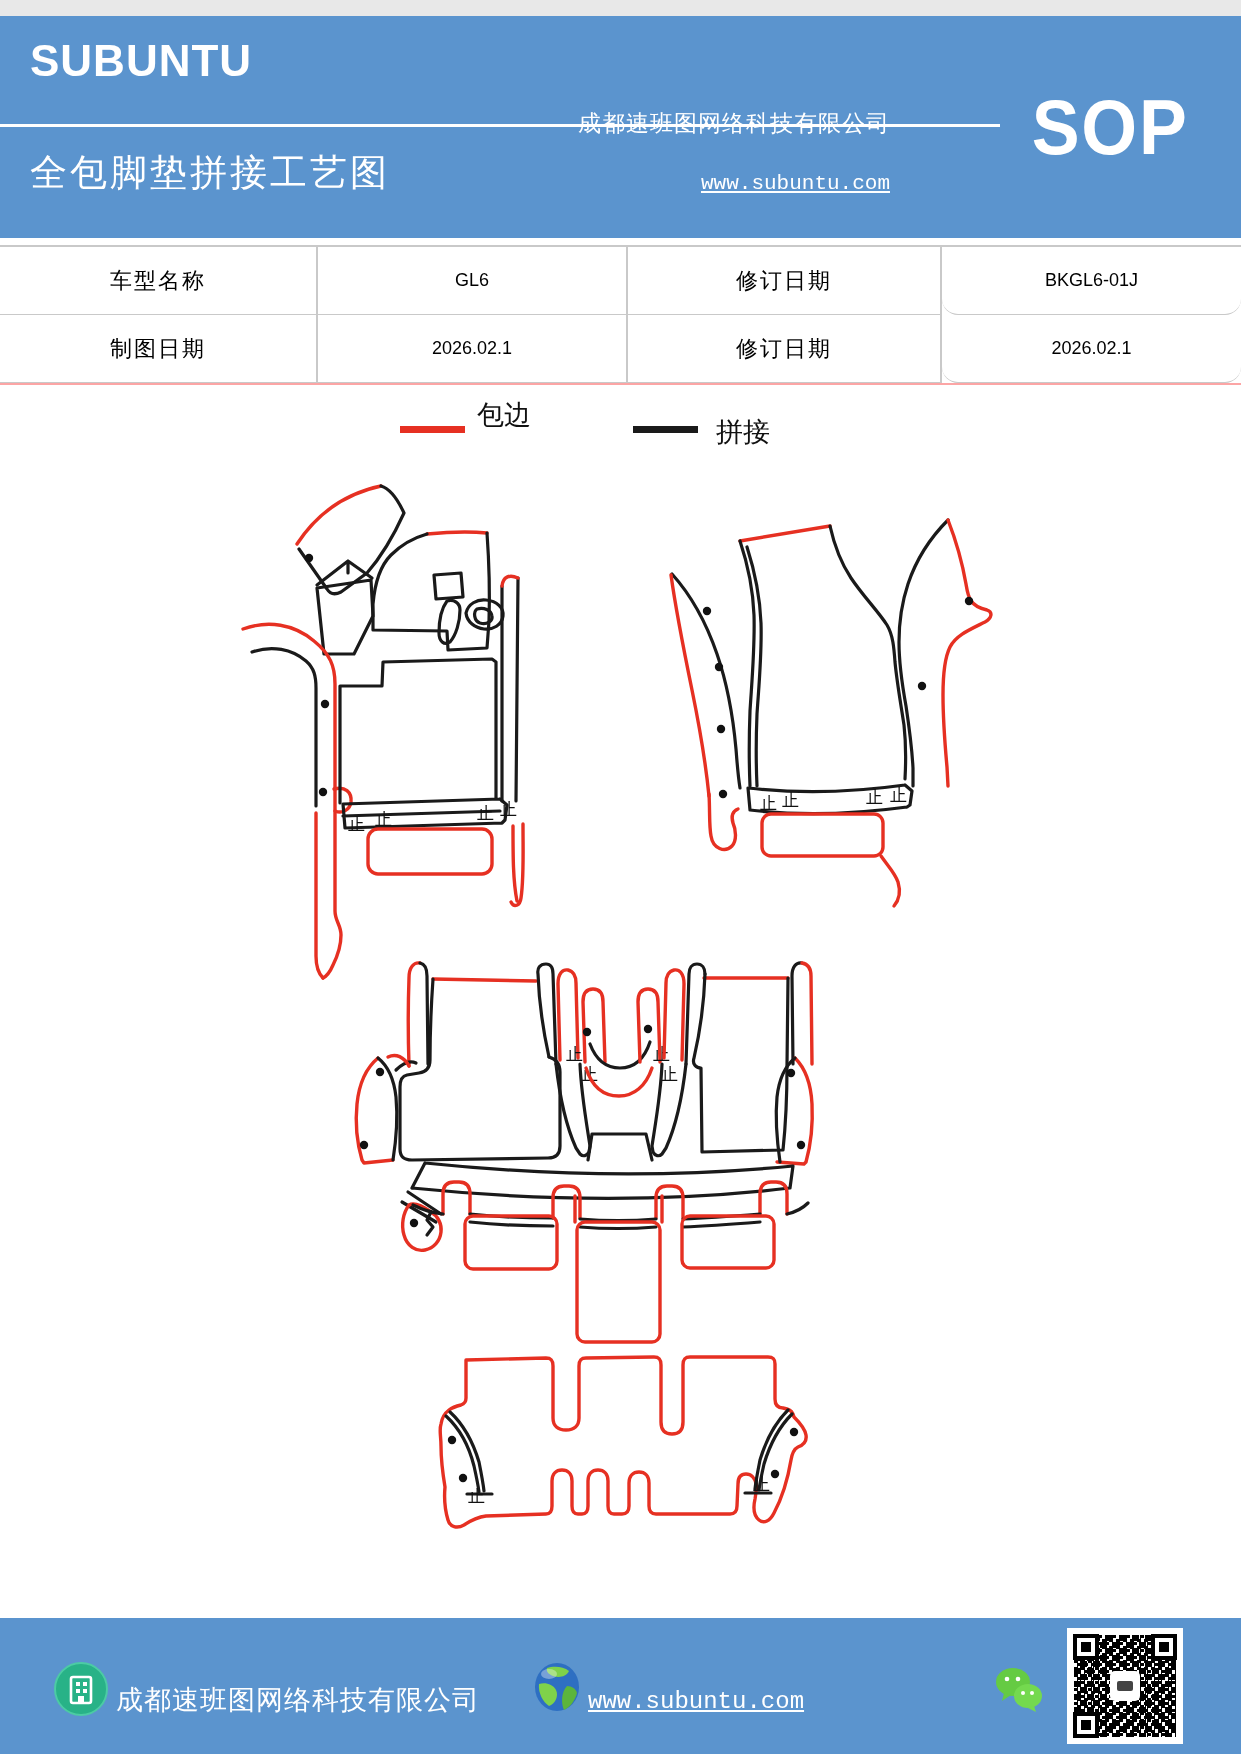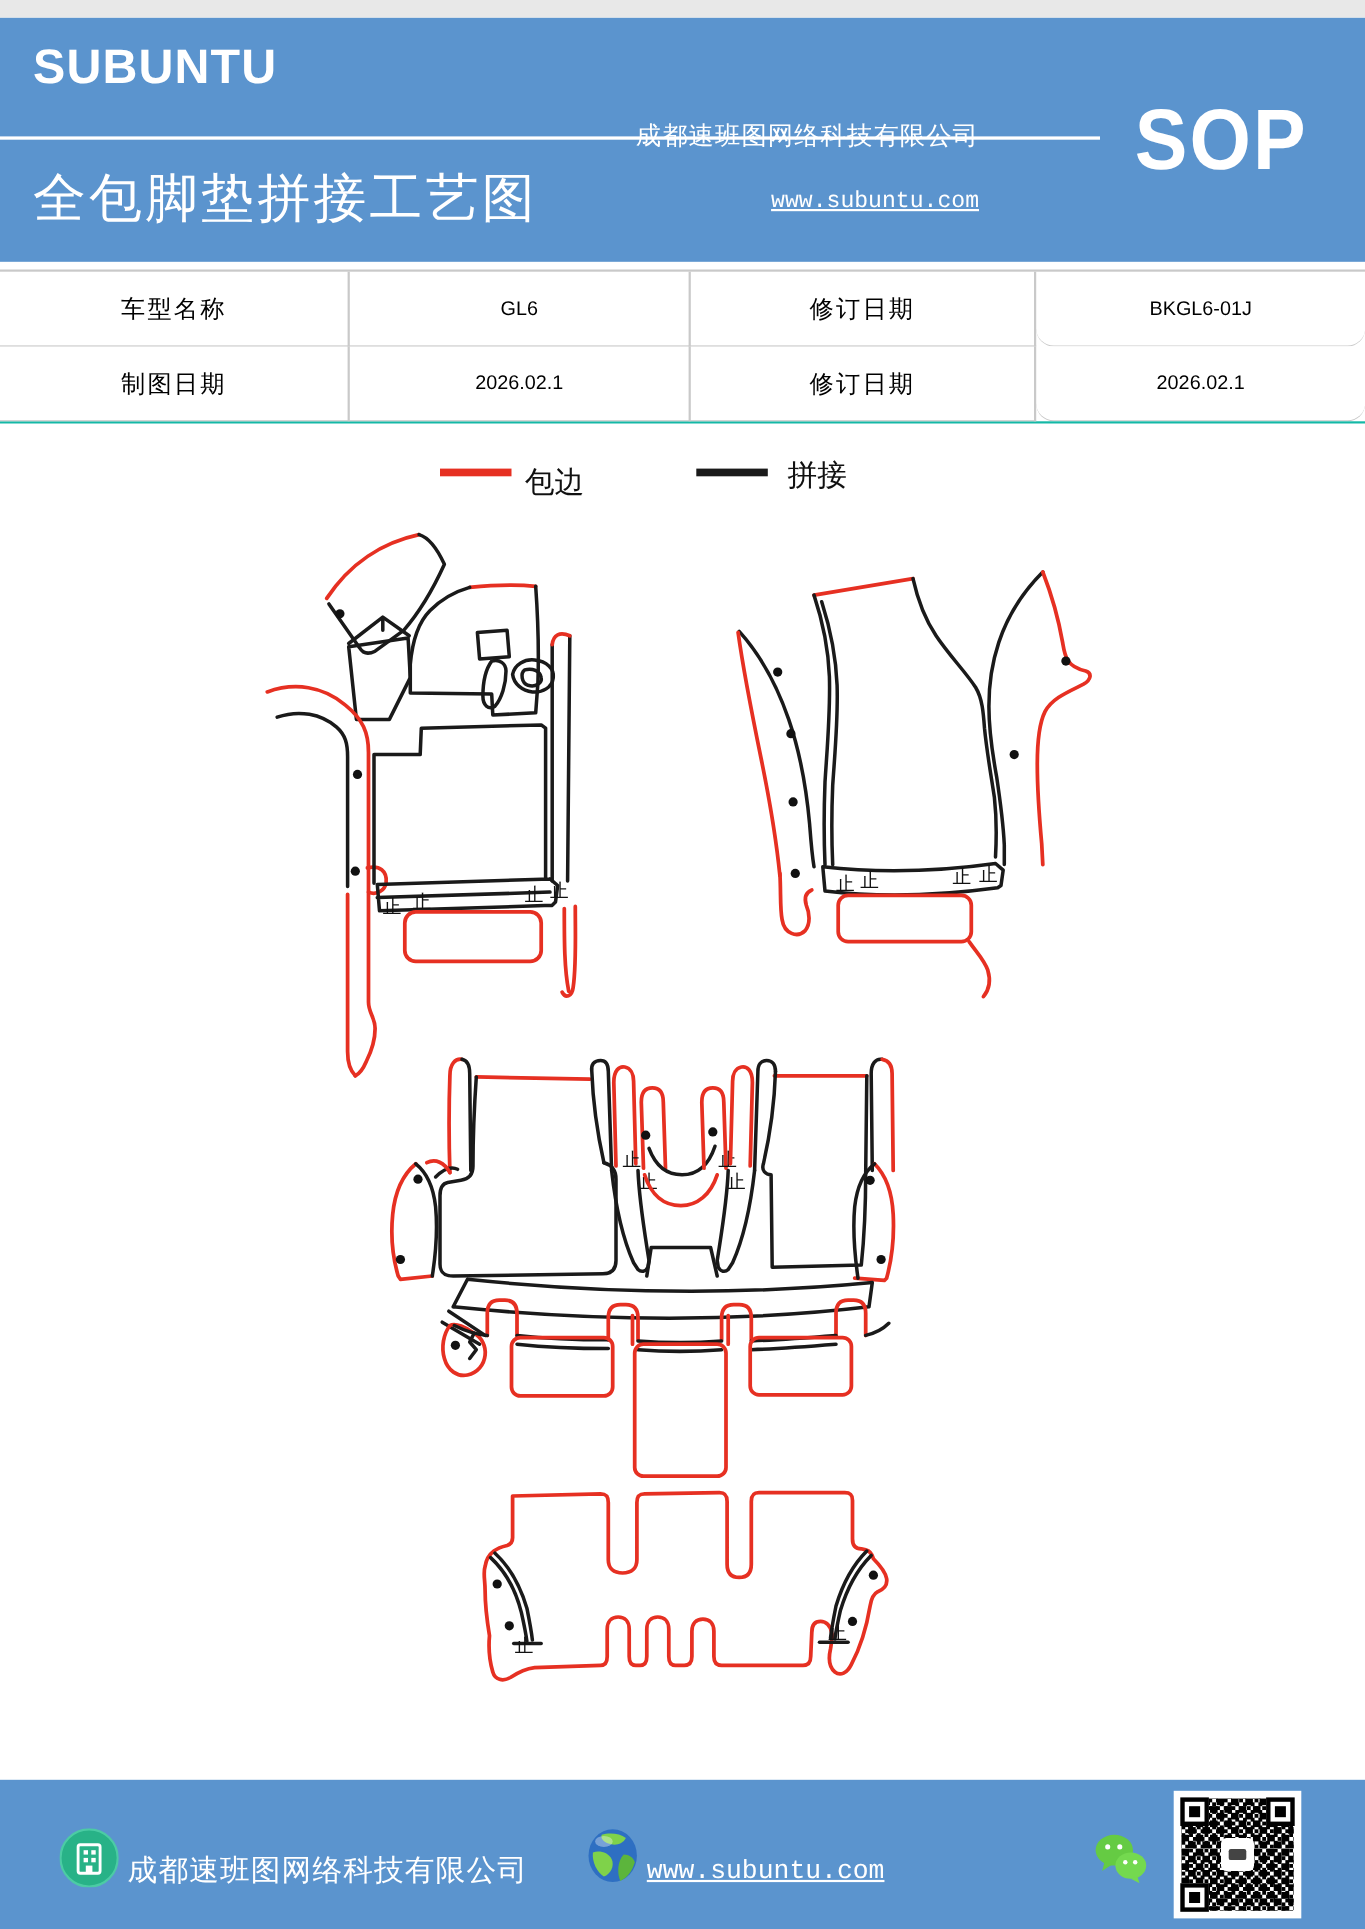--- a/index.html
+++ b/index.html
@@ -3,33 +3,33 @@
 <meta charset="utf-8">
 <style>
   html,body{margin:0;padding:0;background:#e8e8e8;}
   .page{position:relative;width:1241px;height:1754px;margin:16px auto;background:#ffffff;overflow:hidden;
         font-family:"Liberation Sans","DejaVu Sans",sans-serif;}
   
   .header{position:absolute;left:0;top:0;width:1241px;height:222px;background:#5B94CE;}
   .logo{position:absolute;left:30px;top:20px;color:#fff;font-size:44px;font-weight:800;letter-spacing:1px;
         font-family:"Liberation Sans",sans-serif;}
   .header-rule{position:absolute;left:0;top:108px;width:1000px;height:3px;background:#fff;}
-  .doc-title{position:absolute;left:30px;top:132px;color:#fff;font-size:48px;letter-spacing:3px;
+  .doc-title{position:absolute;left:30px;top:132px;color:#fff;font-size:37px;letter-spacing:3px;
         font-family:"Liberation Serif","DejaVu Serif",serif;}
   .header-right{position:absolute;right:351px;top:92px;text-align:right;color:#fff;}
   .header-company{font-size:23px;font-family:"Liberation Serif","DejaVu Serif",serif;letter-spacing:1px;}
   .header-links{margin-top:30px;font-family:"Liberation Mono","DejaVu Sans Mono",monospace;}
   .header-links a{display:block;color:#fff;font-size:21px;line-height:30px;text-decoration:none;}
   .header-links .site{text-decoration:underline;}
   .sop{position:absolute;right:52px;top:66px;color:#fff;font-size:78px;font-weight:800;letter-spacing:2px;
        transform:scaleX(.92);transform-origin:right top;}
   
   .info-table{position:absolute;left:0;top:229px;width:1241px;height:136px;display:grid;
         grid-template-columns:318px 310px 314px 299px;grid-template-rows:68px 68px;
-        border-top:2px solid #c9c9c9;border-bottom:2px solid #14b8a6;}
+        border-top:2px solid #c9c9c9;border-bottom:2px solid #fca5a5;}
   .cell{display:flex;align-items:center;justify-content:center;border-right:2px solid #c9c9c9;
         border-bottom:1px solid #c9c9c9;color:#000;}
   .cell:nth-child(4n){border-right:none;border-radius:16px;}
   .cell.lab{font-family:"Liberation Serif","DejaVu Serif",serif;font-size:22px;letter-spacing:2px;}
   .cell.val{font-family:"Liberation Sans",sans-serif;font-size:18px;}
   
   .legend-swatch{position:absolute;height:7px;width:65px;}
   .legend-label{position:absolute;font-family:"Liberation Serif","DejaVu Serif",serif;font-size:27px;color:#111;}
   
   .drawing{position:absolute;left:0;top:0;}
@@ -82,21 +82,21 @@
     <div class="cell val">GL6</div>
     <div class="cell lab">修订日期</div>
     <div class="cell val">BKGL6-01J</div>
     <div class="cell lab">制图日期</div>
     <div class="cell val">2026.02.1</div>
     <div class="cell lab">修订日期</div>
     <div class="cell val">2026.02.1</div>
   </div>
 
   <div class="legend-swatch" style="left: 400px; top: 410px; background: rgb(230, 48, 34);"></div>
-  <div class="legend-label" style="left:477px;top:404px;">包边</div>
+  <div class="legend-label" style="left:477px;top:381px;">包边</div>
   <div class="legend-swatch" style="left: 633px; top: 410px; background: rgb(26, 26, 26);"></div>
   <div class="legend-label" style="left:716px;top:398px;">拼接</div>
 
   <svg class="drawing draw" width="1241" height="1754" viewBox="0 0 1241 1754">
 
     <g>
       <path class="r" d="M297,528 C318,496 348,477 381,470"></path>
       <path class="k" d="M381,470 C391,473 398,484 404,497 C394,519 381,541 367,557 L341,576 C335,579 330,578 327,573 L299,533"></path>
       <circle class="dot" cx="309" cy="542" r="4.2"></circle>
       <path class="k" d="M317,569 L348,545 L372,562 M348,546 L348,557"></path>

